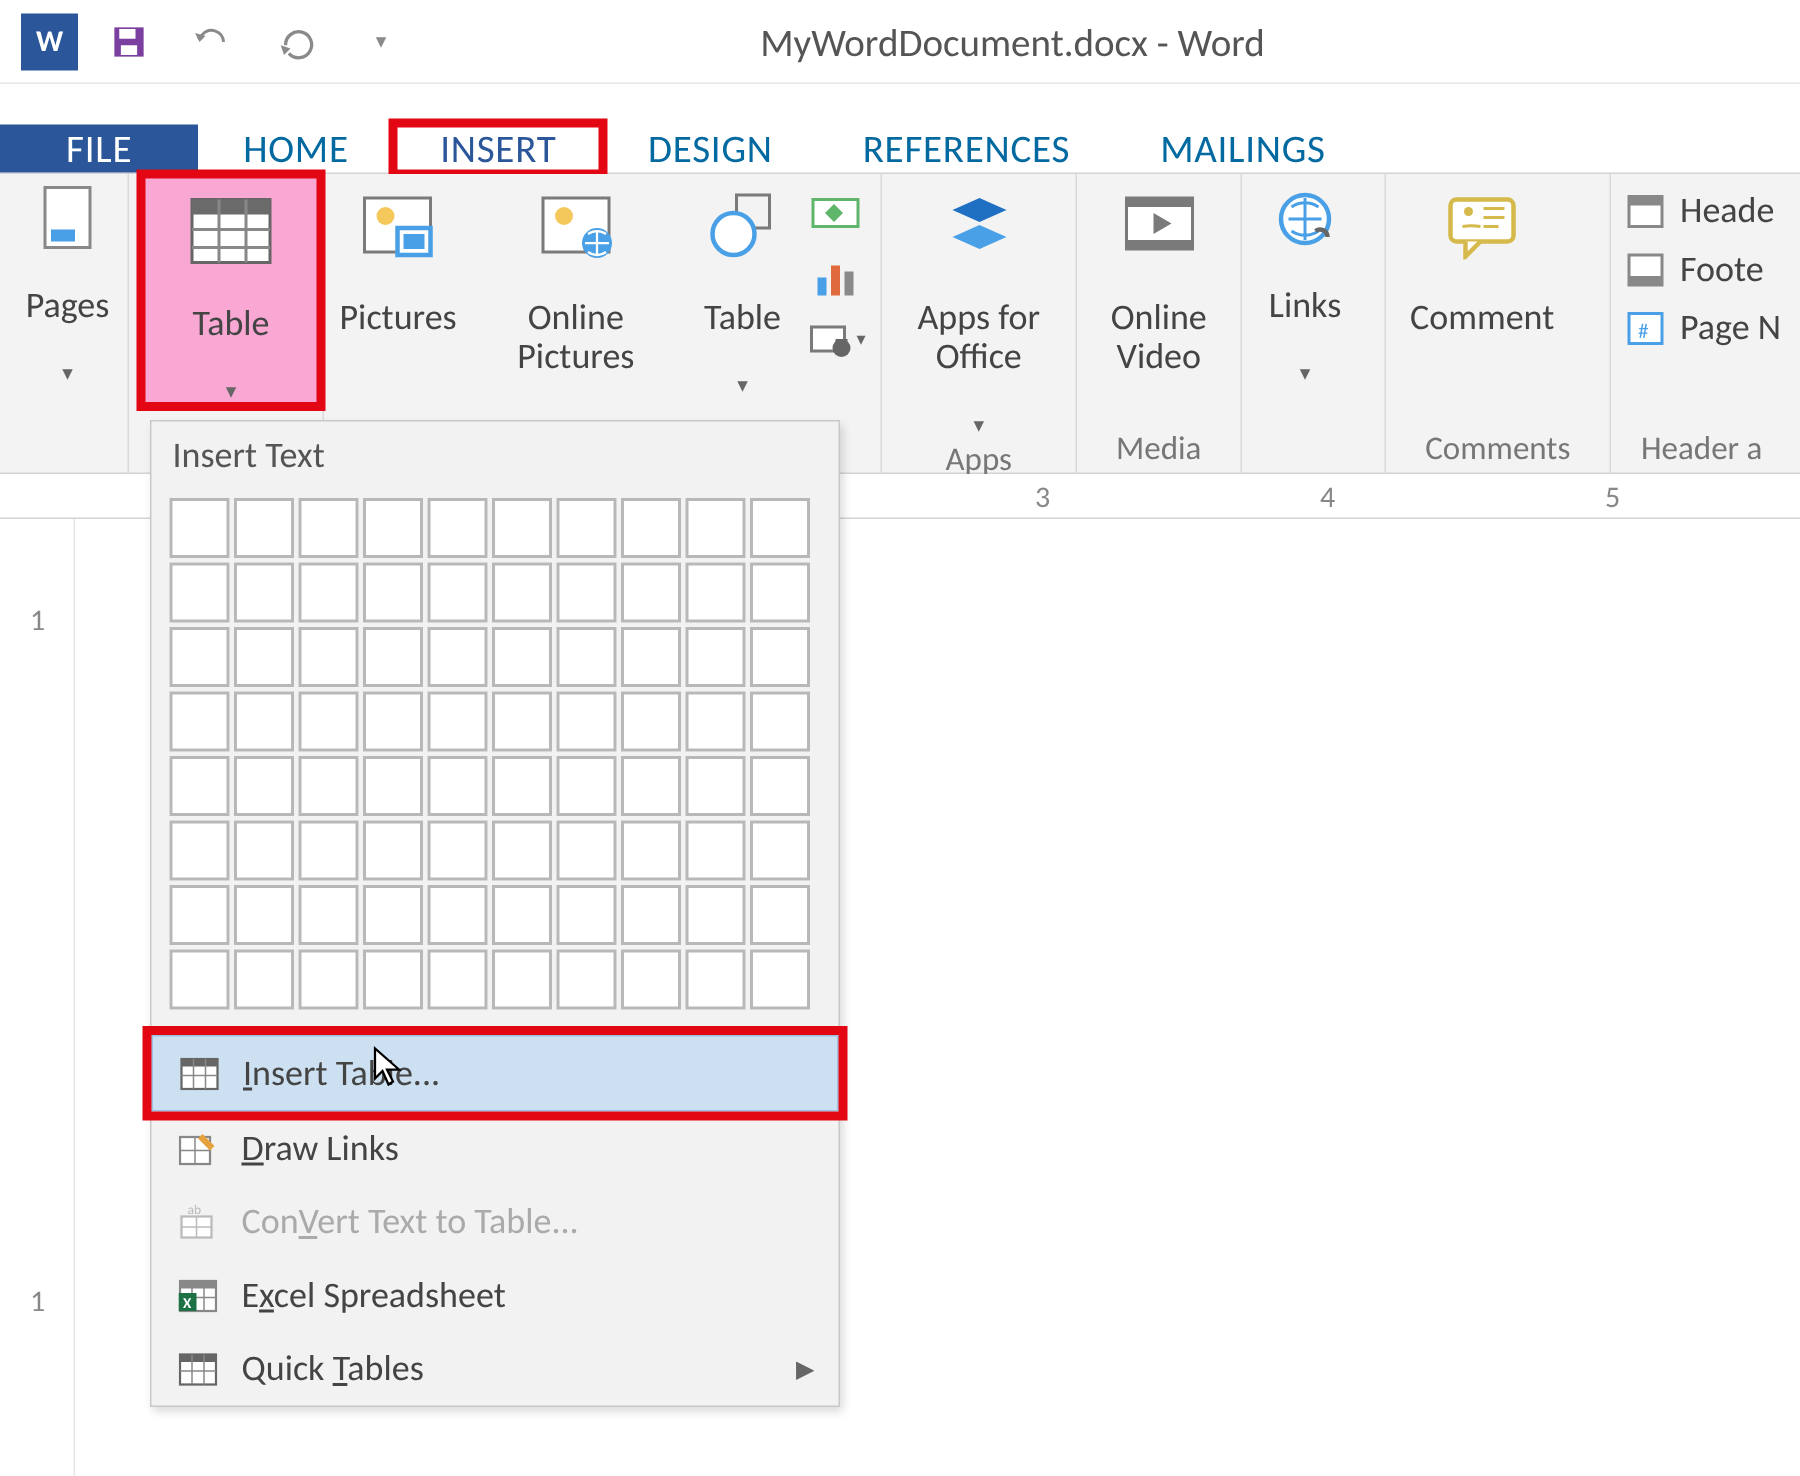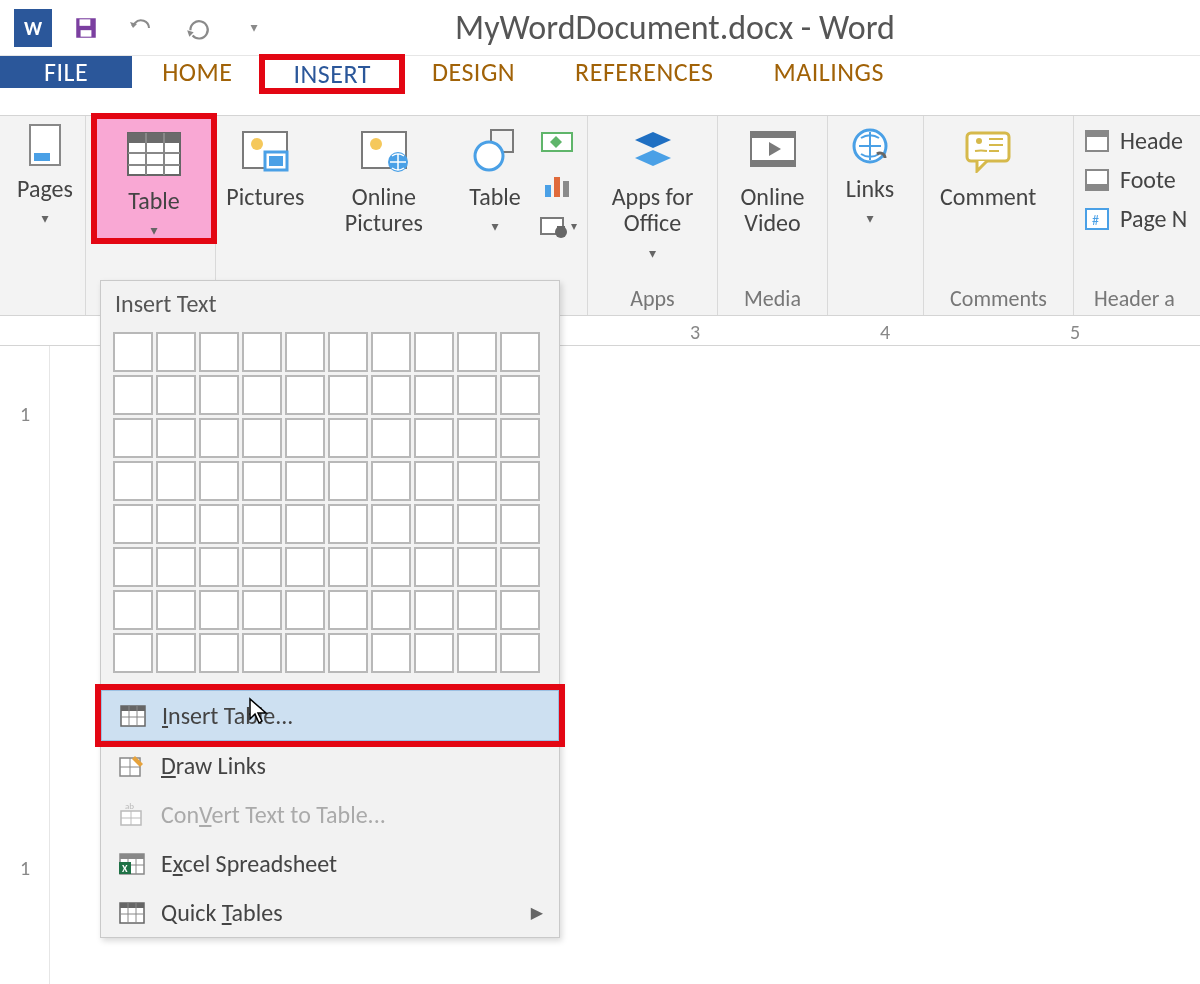--- a/index.html
+++ b/index.html
@@ -4,35 +4,35 @@
 <style>
   * { box-sizing: border-box; margin: 0; padding: 0; font-family: "Segoe UI", Calibri, sans-serif; }
   body { background: #fff; width: 1200px; height: 984px; overflow: hidden; color: #444; }
 
   
   .titlebar { height: 56px; background: #fff; display: flex; align-items: center; border-bottom: 1px solid #e6e6e6; }
   .app-icon { width: 38px; height: 38px; margin: 0 18px 0 14px; background: #2b579a; position: relative; display: flex; align-items: center; justify-content: center; }
   .app-icon::before { content: "W"; color: #fff; font-weight: bold; font-size: 20px; }
   .qat { display: flex; align-items: center; gap: 24px; }
   .qat-btn { width: 32px; height: 32px; display: flex; align-items: center; justify-content: center; color: #7a7a7a; }
-  .title-text { flex: 1; text-align: center; font-size: 34px; color: #555; margin-right: 120px; }
-
-  
-  .tabs { height: 60px; display: flex; align-items: flex-start; border-bottom: 1px solid #d4d4d4; }
-  .tab { display: flex; align-items: center; padding: 0 30px; font-size: 26px; color: #a16207; letter-spacing: 0.5px; position: relative; }
+  .title-text { flex: 1; text-align: center; font-size: 26px; color: #555; margin-right: 120px; }
+
+  
+  .tabs { height: 60px; display: flex; align-items: flex-end; border-bottom: 1px solid #d4d4d4; }
+  .tab { display: flex; align-items: center; padding: 0 30px; font-size: 26px; color: #0369a1; letter-spacing: 0.5px; position: relative; }
   .tab.file { background: #2b579a; color: #fff; padding: 0 44px; }
   .tab.active { color: #2b579a; background: #fff; border: 1px solid #d4d4d4; border-bottom: 1px solid #fff; top: 1px; }
   .hl-red { outline: 6px solid #e30613; outline-offset: -3px; }
 
   
   .ribbon { height: 200px; background: #f3f3f3; border-bottom: 1px solid #d4d4d4; display: flex; position: relative; }
   .group { display: flex; flex-direction: column; padding: 2px 10px 0 10px; border-right: 1px solid #d9d9d9; }
   .group-body { flex: 1; display: flex; align-items: flex-start; gap: 10px; }
   .group-label { height: 30px; text-align: center; font-size: 22px; color: #777; }
-  .btn { display: flex; flex-direction: column; align-items: center; justify-content: flex-start; padding: 4px 6px 0 6px; gap: 6px; min-width: 64px; }
+  .btn { display: flex; flex-direction: column; align-items: center; justify-content: flex-start; padding: 4px 6px 0 6px; gap: 21px; min-width: 64px; }
   .btn .lbl { font-size: 24px; color: #444; text-align: center; line-height: 1.1; }
   .btn .arrow-down { font-size: 14px; color: #666; margin-top: 2px; }
   .ic { width: 48px; height: 48px; display: flex; align-items: center; justify-content: center; }
   .ic-lg { width: 56px; height: 56px; }
 
   
   .btn.table-btn { background: #f9a8d4; outline: 6px solid #e30613; outline-offset: -1px; min-width: 116px; padding-top: 8px; }
 
   
   .mini-col { display: flex; flex-direction: column; gap: 6px; justify-content: flex-start; padding-top: 6px; }

